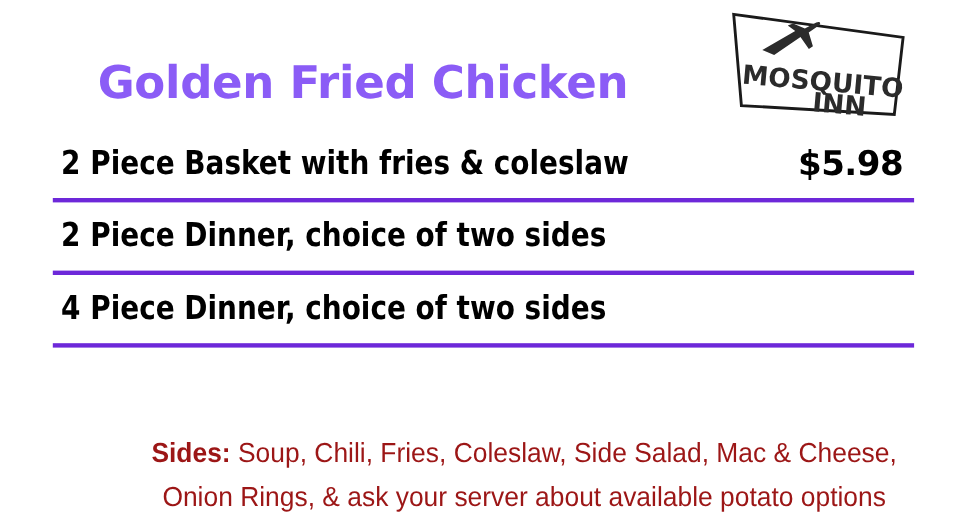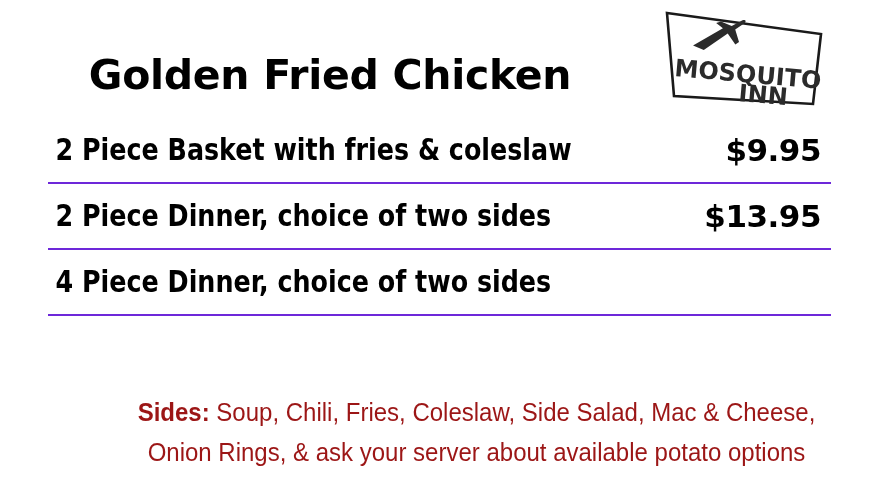--- a/index.html
+++ b/index.html
@@ -33,21 +33,21 @@
     position: absolute;
     left: 0;
     top: 53px;
     width: 660px;
     text-align: center;
     font-family: "DejaVu Sans", sans-serif;
     font-weight: bold;
     font-size: 41px;
     line-height: 44px;
     letter-spacing: -0.3px;
-    color: #000000;
+    color: #8b5cf6;
     white-space: nowrap;
   }
 
   
   .logo-badge {
     position: absolute;
     left: 658px;
     top: 4px;
     width: 170px;
     height: 108px;
@@ -69,21 +69,21 @@
     left: 0;
     top: 118px;
     width: 879px;
   }
 
   .menu-row {
     position: relative;
     height: 66px;
     margin: 0 48px;
     width: 783px;
-    border-bottom: 2px solid #6d28d9;
+    border-bottom: 4px solid #6d28d9;
     box-sizing: border-box;
     display: flex;
     align-items: center;
     justify-content: space-between;
   }
 
   .item-name {
     font-family: "DejaVu Sans Condensed", "Liberation Sans Narrow", "Liberation Sans", sans-serif;
     font-weight: bold;
     font-size: 30px;
@@ -151,27 +151,26 @@
         <text class="logo-word" x="80" y="97" font-size="24" transform="rotate(5 80 97)">INN</text>
       </svg>
     </div>
 
   </div>
 
   <div class="menu-list">
 
     <div class="menu-row">
       <span class="item-name">2 Piece Basket with fries &amp; coleslaw</span>
-      <span class="item-price">$9.95</span>
+      <span class="item-price">$5.98</span>
     </div>
 
 
     <div class="menu-row">
       <span class="item-name">2 Piece Dinner, choice of two sides</span>
-      <span class="item-price">$13.95</span>
     </div>
 
     <div class="menu-row">
       <span class="item-name">4 Piece Dinner, choice of two sides</span>
     </div>
 
   </div>
 
   <div class="sides-note">
     <span class="sides-line">

